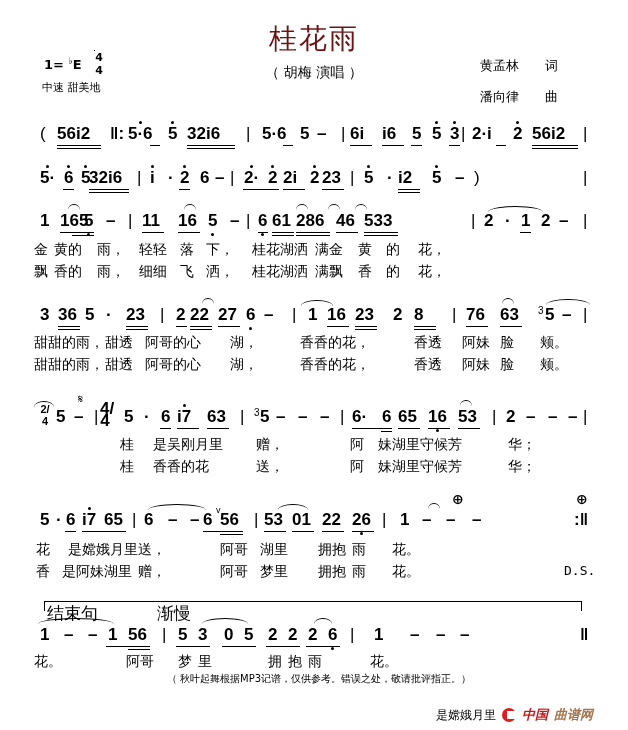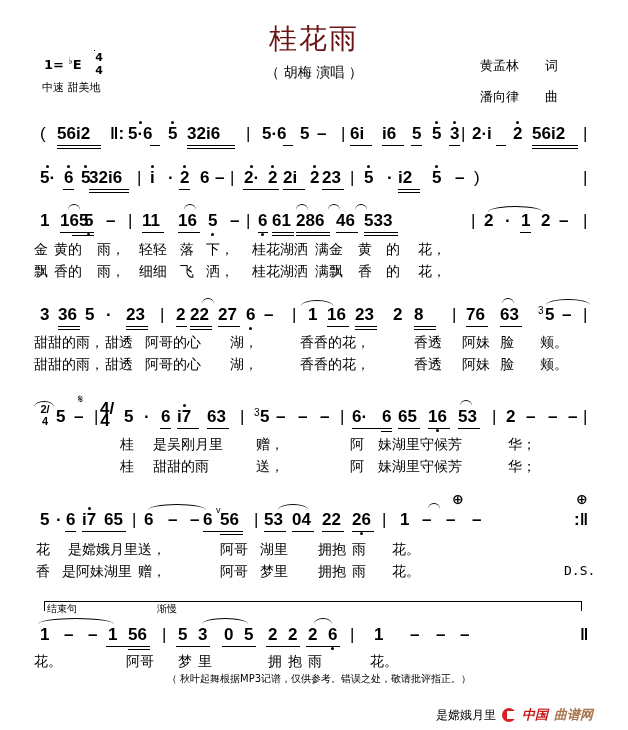--- a/index.html
+++ b/index.html
@@ -30,21 +30,21 @@
   .slur { position: absolute; border-top: 1px solid #000; border-radius: 50% 50% 0 0 / 100% 100% 0 0; height: 6px; }
   .fermata { position: absolute; width: 12px; height: 6px; border-top: 1px solid #000; border-radius: 50% 50% 0 0 / 100% 100% 0 0; }
 
   .lyr { position: absolute; left: 0; width: 628px; height: 20px; font-family: "DejaVu Serif", serif; font-size: 14px; }
   .lyr span { position: absolute; top: 0; white-space: nowrap; }
 
   .small { font-size: 10px; font-weight: normal; }
   .coda { position: absolute; font-size: 14px; font-weight: bold; font-family: "DejaVu Sans", sans-serif; }
 
   .bracket { left: 44px; top: 601px; width: 538px; height: 10px; border-top: 1px solid #000; border-left: 1px solid #000; border-right: 1px solid #000; }
-  .endlabel { font-size: 10px; }
+  .endlabel { font-size: 17px; }
 
   .note { left: 0; width: 628px; top: 672px; text-align: center; font-size: 10px; padding-left: 10px; }
   .upload { left: 436px; top: 706px; font-size: 12px; display: flex; align-items: center; gap: 6px; }
   .logo-c { display: inline-block; width: 14px; height: 14px; border-radius: 50%; background: #d82020; position: relative; }
   .logo-c::after { content: ""; position: absolute; left: 5px; top: 3px; width: 9px; height: 8px; background: #fff; }
   .logo-t1 { color: #c41818; font-weight: bold; font-style: italic; font-size: 13px; }
   .logo-t2 { color: #a8764c; font-weight: bold; font-style: italic; font-size: 13px; }
 </style>
 </head>
 <body>
@@ -319,21 +319,21 @@
 <div class="lyr" style="top:436px">
   <span style="left:120px">桂</span>
   <span style="left:153px">是吴刚月里</span>
   <span style="left:256px">赠，</span>
   <span style="left:350px">阿</span>
   <span style="left:378px">妹湖里守候芳</span>
   <span style="left:508px">华；</span>
 </div>
 <div class="lyr" style="top:458px">
   <span style="left:120px">桂</span>
-  <span style="left:153px">甜甜的雨</span>
+  <span style="left:153px">香香的花</span>
   <span style="left:256px">送，</span>
   <span style="left:350px">阿</span>
   <span style="left:378px">妹湖里守候芳</span>
   <span style="left:508px">华；</span>
 </div>
 
 <div class="mrow" style="top:510px">
   <span class="slur" style="left:148px;top:-6px;width:58px"></span>
   <span class="n small" style="left:216px;top:-10px;font-size:9px">v</span>
   <span class="slur" style="left:278px;top:-6px;width:30px"></span>
@@ -353,21 +353,21 @@
   <span class="n" style="left:144px">6</span>
   <span class="n" style="left:168px">–</span>
   <span class="n" style="left:190px">–</span>
   <span class="n" style="left:203px">6</span>
   <span class="n" style="left:220px">56</span>
   <span class="ul1" style="left:203px;top:21px;width:40px"></span>
   <span class="ul1" style="left:220px;top:24px;width:23px"></span>
   <span class="n" style="left:254px;font-weight:normal">|</span>
   <span class="n" style="left:264px">53</span>
   <span class="ul1" style="left:264px;top:21px;width:22px"></span>
-  <span class="n" style="left:292px">04</span>
+  <span class="n" style="left:292px">01</span>
   <span class="ul1" style="left:292px;top:21px;width:22px"></span>
   <span class="n" style="left:322px">22</span>
   <span class="ul1" style="left:322px;top:21px;width:22px"></span>
   <span class="n dot-below" style="left:352px">26</span>
   <span class="ul1" style="left:352px;top:21px;width:22px"></span>
   <span class="n" style="left:382px;font-weight:normal">|</span>
   <span class="n" style="left:400px">1</span>
   <span class="n" style="left:422px">–</span>
   <span class="n" style="left:446px">–</span>
   <span class="n" style="left:472px">–</span>

